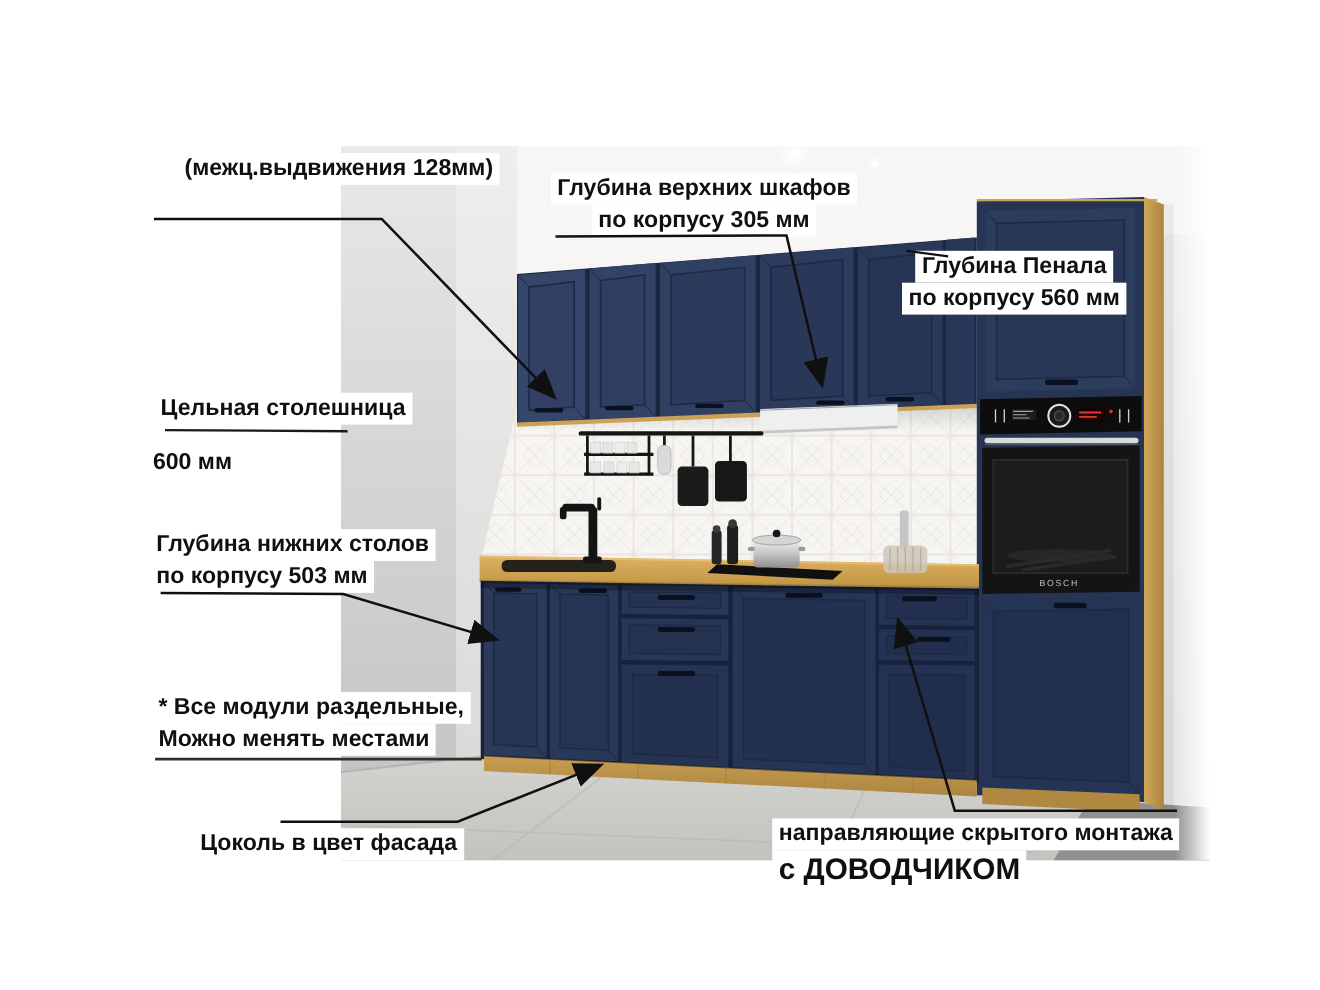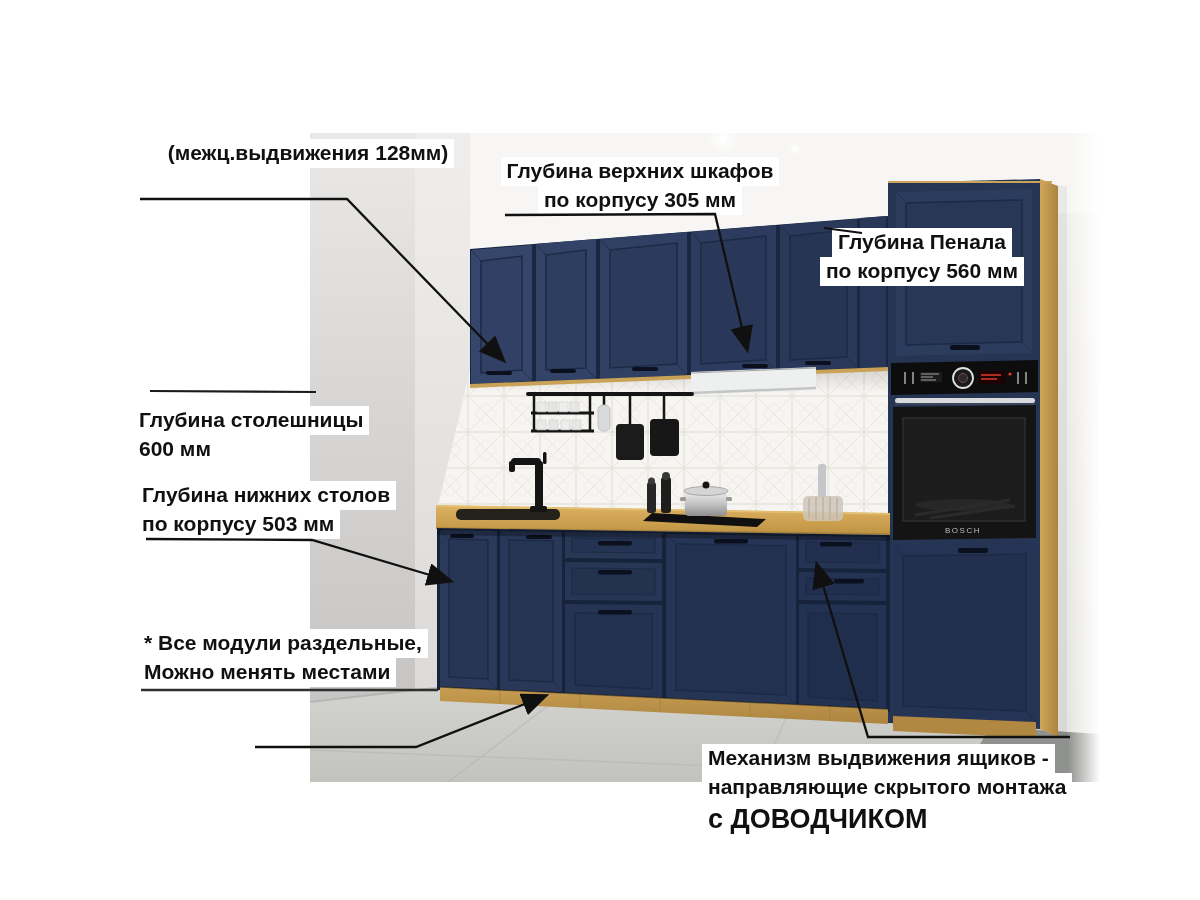--- a/index.html
+++ b/index.html
@@ -321,39 +321,43 @@
   <div class="lbl center" style="left:490px;top:157px;width:300px;">
     <div class="row"><span class="ln">Глубина верхних шкафов</span></div>
     <div class="row"><span class="ln">по корпусу 305 мм</span></div>
   </div>
 
   <div class="lbl center" style="left:807px;top:228px;width:230px;">
     <div class="row"><span class="ln">Глубина Пенала</span></div>
     <div class="row"><span class="ln">по корпусу 560 мм</span></div>
   </div>
 
+  <div class="lbl" style="left:140px;top:357px;">
+    <div class="row"><span class="ln">Цельная столешница</span></div>
+  </div>
 
   <div class="lbl" style="left:133px;top:406px;">
-    <div class="row"><span class="ln">Глубина столешницы</span></div>
     <div class="row"><span class="ln ml">600 мм</span></div>
   </div>
 
   <div class="lbl" style="left:136px;top:481px;">
     <div class="row"><span class="ln">Глубина нижних столов</span></div>
     <div class="row"><span class="ln">по корпусу 503 мм</span></div>
   </div>
 
   <div class="lbl italic" style="left:138px;top:629px;">
     <div class="row"><span class="ln">* Все модули раздельные,</span></div>
     <div class="row"><span class="ln">Можно менять местами</span></div>
   </div>
 
+  <div class="lbl" style="left:176px;top:753px;">
+    <div class="row"><span class="ln">Цоколь в цвет фасада</span></div>
+  </div>
 
   <div class="lbl" style="left:702px;top:744px;">
-    <div class="row"><span class="ln">Механизм выдвижения ящиков -</span></div>
     <div class="row"><span class="ln">направляющие скрытого монтажа</span></div>
     <div class="row"><span class="ln big">с ДОВОДЧИКОМ</span></div>
   </div>
 
   <svg class="layer" viewBox="0 0 1200 900" style="pointer-events:none;">
     <defs>
       <marker id="ah" markerWidth="12" markerHeight="10" refX="10" refY="5" orient="auto">
         <path d="M0,0 L12,5 L0,10 Z" fill="#101010"></path>
       </marker>
     </defs>

